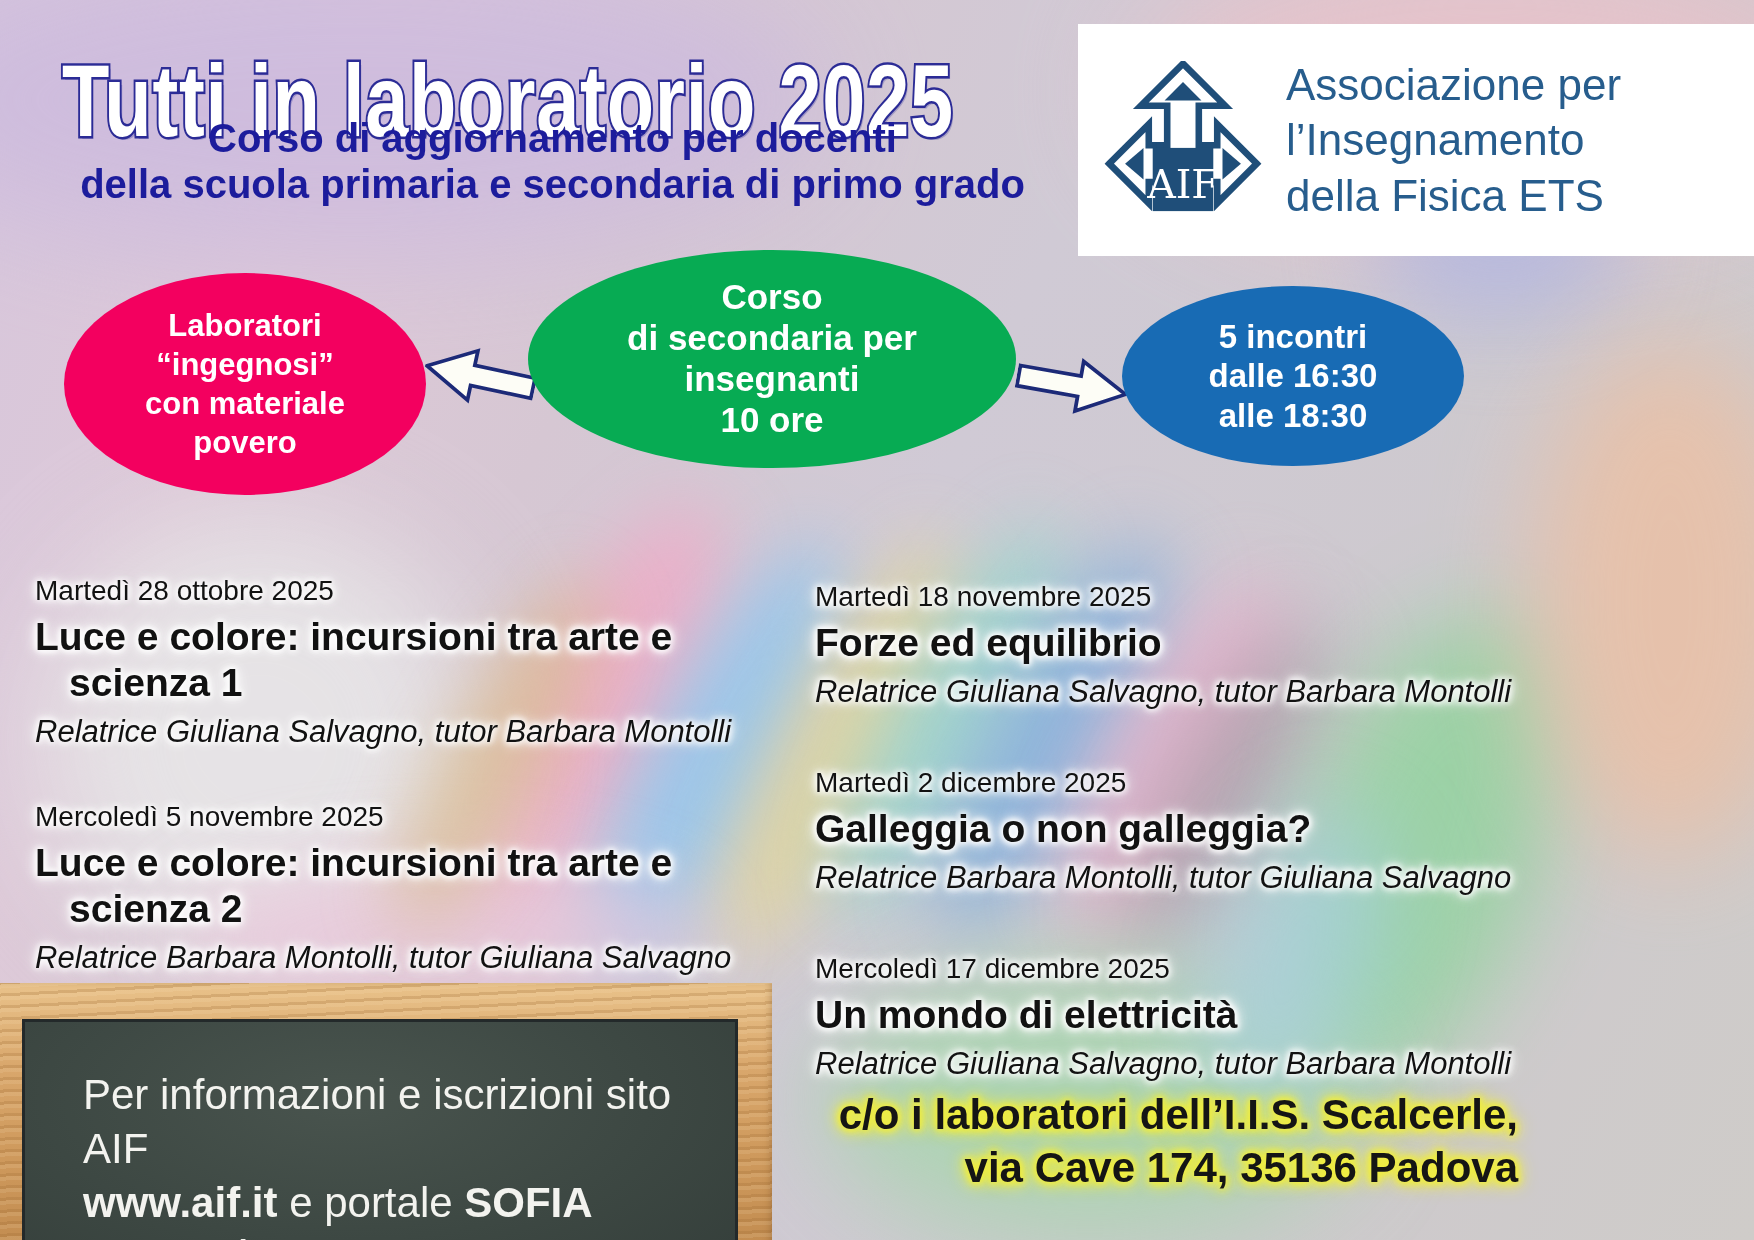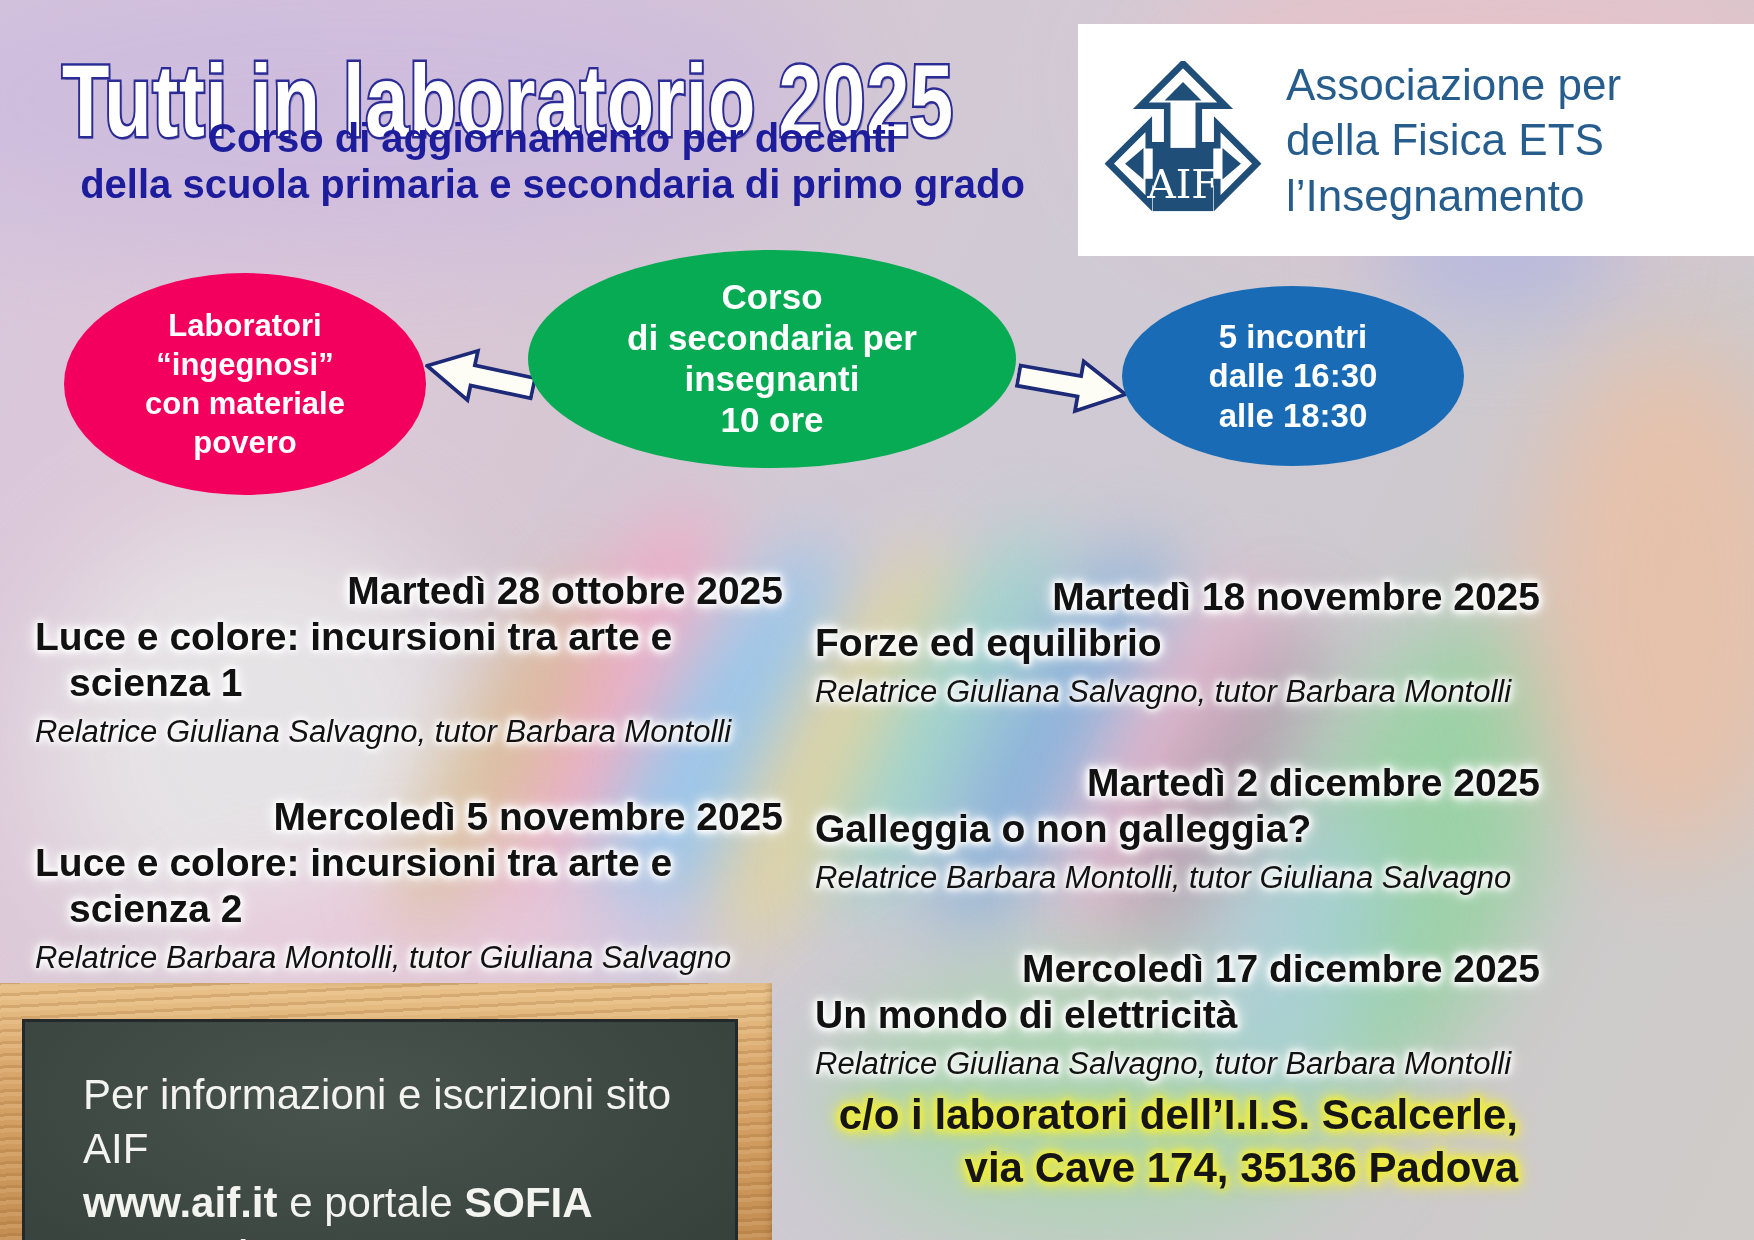--- a/index.html
+++ b/index.html
@@ -54,21 +54,21 @@
   .arrow-left{left:424px;top:344px;transform:rotate(12deg) scaleX(-1);}
   .arrow-right{left:1016px;top:352px;transform:rotate(10deg);}
 
   
   .col{position:absolute;color:#121212;}
   .col-left{left:35px;top:568px;width:748px;}
   .col-right{left:815px;top:574px;width:725px;}
   .session{margin-bottom:42px;}
   .col-right .session{margin-bottom:48px;}
   .halo{text-shadow:0 0 6px #fff,0 0 6px #fff,0 0 10px #fff,0 0 14px #fff,0 0 18px rgba(255,255,255,.9);}
-  .s-date{font-size:39px;line-height:46px;font-weight:bold;text-align:right;}
+  .s-date{font-size:28px;line-height:46px;font-weight:normal;}
   .s-title{font-size:39px;line-height:46px;font-weight:bold;padding-left:34px;text-indent:-34px;}
   .s-staff{font-size:31px;line-height:40px;font-style:italic;margin-top:6px;}
 
   
   .board-frame{position:absolute;left:-28px;top:983px;width:800px;height:280px;
     background:linear-gradient(180deg,#e9c28a 0%,#d9a76c 30%,#cf9a5d 60%,#c08a4e 100%);
     box-shadow:inset 0 -3px 8px rgba(90,55,20,.4);}
   .board-frame::before{content:"";position:absolute;inset:0;
     background:repeating-linear-gradient(177deg,rgba(150,100,45,.22) 0 3px,rgba(255,235,200,.12) 3px 7px,transparent 7px 12px);}
   .board{position:absolute;left:50px;top:36px;right:34px;bottom:-20px;
@@ -123,22 +123,22 @@
         <polygon points="60,2 92,34 72,34 72,70 48,70 48,34 28,34"></polygon>
         <polygon points="60,16 74,30 46,30" fill="#1f4e79" stroke="none"></polygon>
         <polygon points="16,78 30,66 30,90" fill="#1f4e79" stroke="none"></polygon>
         <polygon points="104,78 90,66 90,90" fill="#1f4e79" stroke="none"></polygon>
       </g>
       <rect x="37" y="66" width="46" height="48" fill="#1f4e79"></rect>
       <text x="60" y="104" text-anchor="middle" font-family="DejaVu Serif, serif" font-size="30" fill="#ffffff">AIF</text>
     </svg>
     <div class="logo-text">
       <div>Associazione per</div>
+      <div>l’Insegnamento</div>
       <div>della Fisica ETS</div>
-      <div>l’Insegnamento</div>
     </div>
   </div>
 
   <div class="bubble bubble-pink">
     <div>Laboratori</div>
     <div>“ingegnosi”</div>
     <div>con materiale</div>
     <div>povero</div>
   </div>
 

